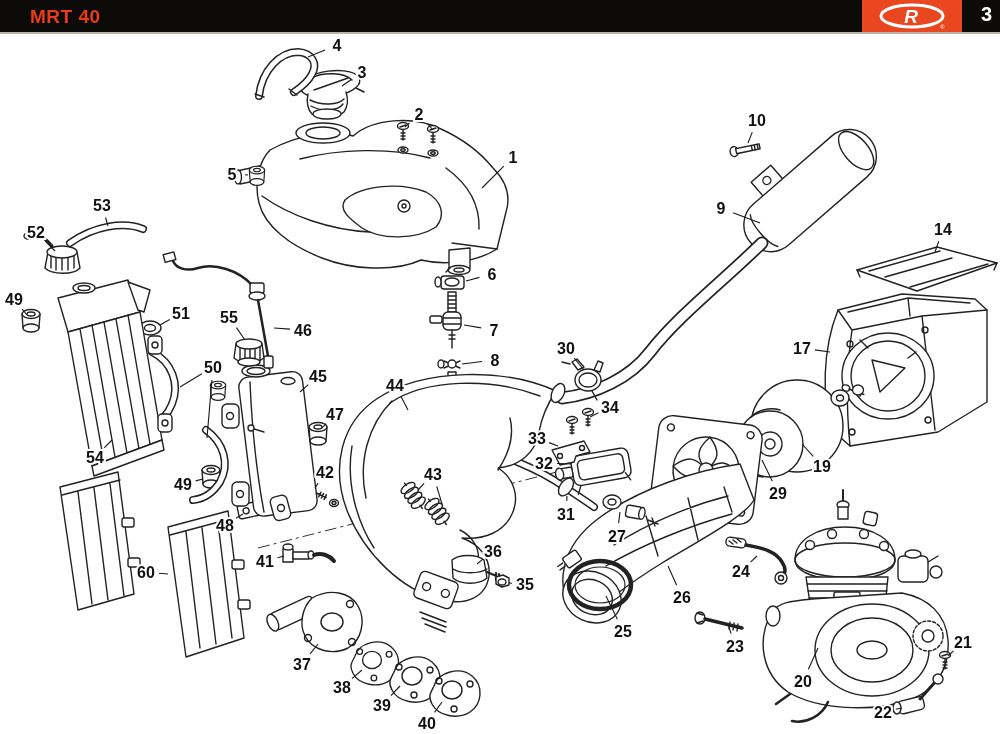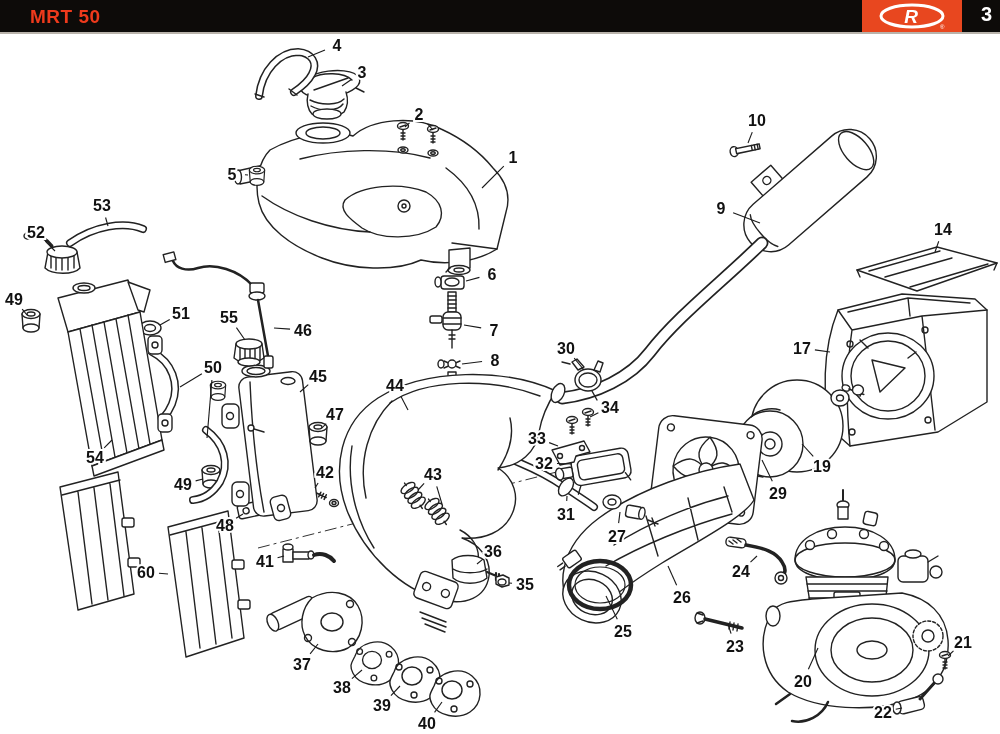--- a/index.html
+++ b/index.html
@@ -26,21 +26,21 @@
           paint-order:stroke;stroke:#fff;stroke-width:4px;}
   .logo-oval{fill:none;stroke:#fff;stroke-width:3;}
   .logo-r{font-family:"Liberation Sans",sans-serif;font-weight:bold;font-style:italic;
           font-size:19px;fill:#fff;text-anchor:middle;dominant-baseline:central;}
   .logo-reg{font-family:"Liberation Sans",sans-serif;font-size:6px;fill:#fff;}
 </style>
 </head>
 <body>
 
 <div class="header" style="background: rgb(13, 11, 9);">
-  <span class="title" style="color: rgb(238, 58, 28);">MRT 50</span>
+  <span class="title" style="color: rgb(238, 58, 28);">MRT 40</span>
   <div class="logo" style="background: rgb(232, 71, 31);">
     <svg width="100" height="32" viewBox="0 0 100 32">
       <ellipse class="logo-oval" cx="50" cy="16" rx="31" ry="11"></ellipse>
       <text class="logo-r" x="49" y="16">R</text>
       <text class="logo-reg" x="78" y="29">®</text>
     </svg>
   </div>
   <span class="pagenum" style="color: rgb(255, 255, 255);">3</span>
 </div>
 

